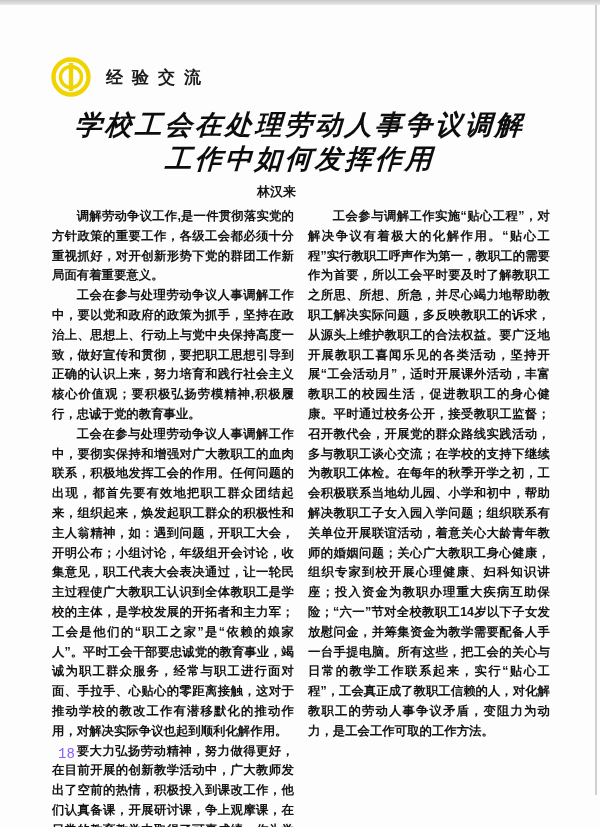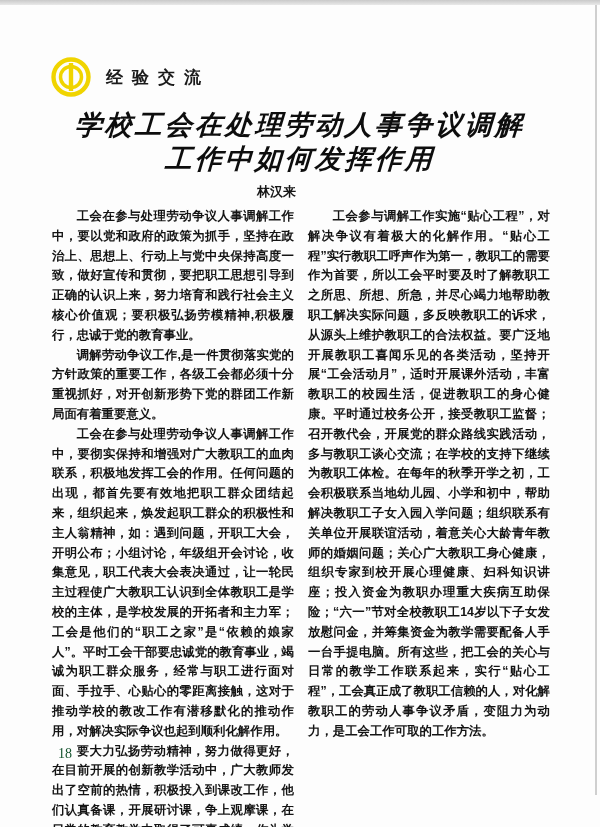--- a/index.html
+++ b/index.html
@@ -89,23 +89,23 @@
     line-height: 19.8px;
     text-align: justify;
     text-justify: inter-character;
   }
   .para { text-indent: 2em; }
   .para.no-indent { text-indent: 0; }
   
   .page-number {
     position: absolute;
     left: 58px; top: 746px;
-    font-family: Liberation Serif, serif;
+    font-family: Liberation Mono, monospace;
     font-size: 14px;
-    color: #14532d;
+    color: #8b5cf6;
   }
 </style>
 </head>
 <body>
 
 <div class="scan-page">
 
   <div class="scan-edge-top"></div>
   <div class="scan-edge-right"></div>
 
@@ -121,22 +121,22 @@
 
   <div class="title-block">
     <div class="title-line">学校工会在处理劳动人事争议调解</div>
     <div class="title-line">工作中如何发挥作用</div>
   </div>
 
   <div class="author">林汉来</div>
 
   <div class="body-columns">
     <div class="column">
+      <p class="para">调解劳动争议工作,是一件贯彻落实党的方针政策的重要工作，各级工会都必须十分重视抓好，对开创新形势下党的群团工作新局面有着重要意义。</p>
       <p class="para">工会在参与处理劳动争议人事调解工作中，要以党和政府的政策为抓手，坚持在政治上、思想上、行动上与党中央保持高度一致，做好宣传和贯彻，要把职工思想引导到正确的认识上来，努力培育和践行社会主义核心价值观；要积极弘扬劳模精神,积极履行，忠诚于党的教育事业。</p>
-      <p class="para">调解劳动争议工作,是一件贯彻落实党的方针政策的重要工作，各级工会都必须十分重视抓好，对开创新形势下党的群团工作新局面有着重要意义。</p>
       <p class="para">工会在参与处理劳动争议人事调解工作中，要彻实保持和增强对广大教职工的血肉联系，积极地发挥工会的作用。任何问题的出现，都首先要有效地把职工群众团结起来，组织起来，焕发起职工群众的积极性和主人翁精神，如：遇到问题，开职工大会，开明公布；小组讨论，年级组开会讨论，收集意见，职工代表大会表决通过，让一轮民主过程使广大教职工认识到全体教职工是学校的主体，是学校发展的开拓者和主力军；工会是他们的“职工之家”是“依赖的娘家人”。平时工会干部要忠诚党的教育事业，竭诚为职工群众服务，经常与职工进行面对面、手拉手、心贴心的零距离接触，这对于推动学校的教改工作有潜移默化的推动作用，对解决实际争议也起到顺利化解作用。</p>
       <p class="para">要大力弘扬劳动精神，努力做得更好，在目前开展的创新教学活动中，广大教师发出了空前的热情，积极投入到课改工作，他们认真备课，开展研讨课，争上观摩课，在日常的教育教学中取得了可喜成绩。作为学校工会，一定要积极地支持和鼓励，为他们创造有利条件。同时要站在教职工利益方面,制订合理的奖励机制,建成“教职工工作有平台,生活有尊严,发展有盼头”的工作理念,对在学</p>
     </div>
     <div class="column">
       <p class="para"><span>工会参与调解工作实施“贴心工程”，对解决争议有着极大的化解作用。“贴心工程”实行教职工呼声作为第一，教职工的需要作为首要，所以工会平时要及时了解教职工之所思、所想、所急，并尽心竭力地帮助教职工解决实际问题，多反映教职工的诉求，从源头上维护教职工的合法权益。要广泛地开展教职工喜闻乐见的各类活动，坚持开展“工会活动月”，适时开展课外活动，丰富教职工的校园生活，促进教职工的身心健康。平时通过校务公开，接受教职工监督；召开教代会，开展党的群众路线实践活动，多与教职工谈心交流；在学校的支持下继续为教职工体检。在每年的秋季开学之初，工会积极联系当地幼儿园、小学和初中，帮助解决教职工子女入园入学问题；组织联系有关单位开展联谊活动，着意关心大龄青年教师的婚姻问题；关心广大教职工身心健康，组织专家到校开展心理健康、妇科知识讲座；投入资金为教职办理重大疾病互助保险；“六一”节对全校教职工14岁以下子女发放慰问金，并筹集资金为教学需要配备人手一台手提电脑。所有这些，把工会的关心与日常的教学工作联系起来，实行“贴心工程”，工会真正成了教职工信赖的人，对化解教职工的劳动人事争议矛盾，变阻力为动力，是工会工作可取的工作方法。</span></p>
     </div>
   </div>
 
   <div class="page-number">18</div>
 

